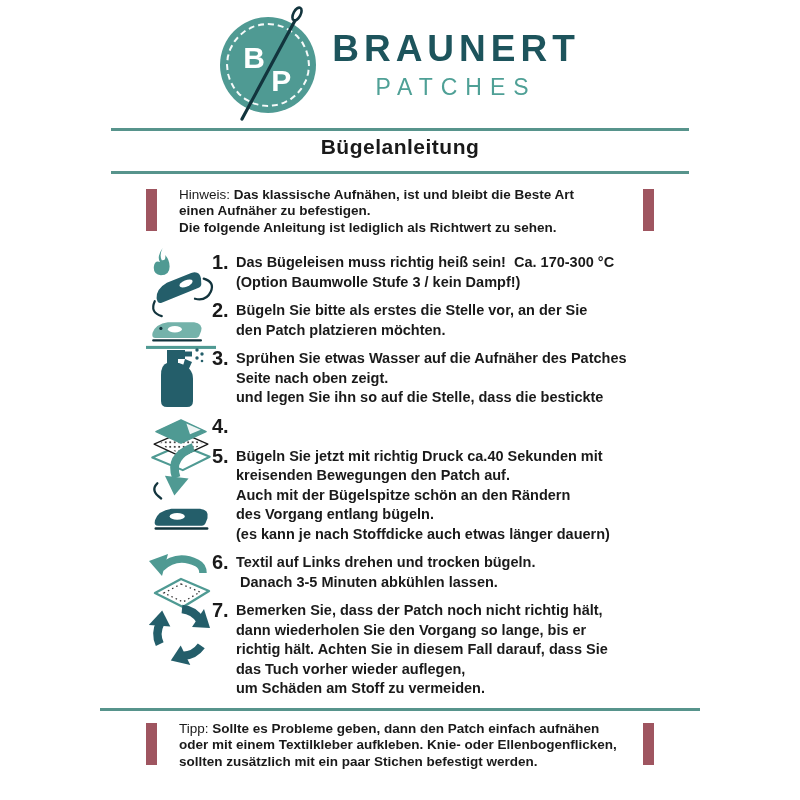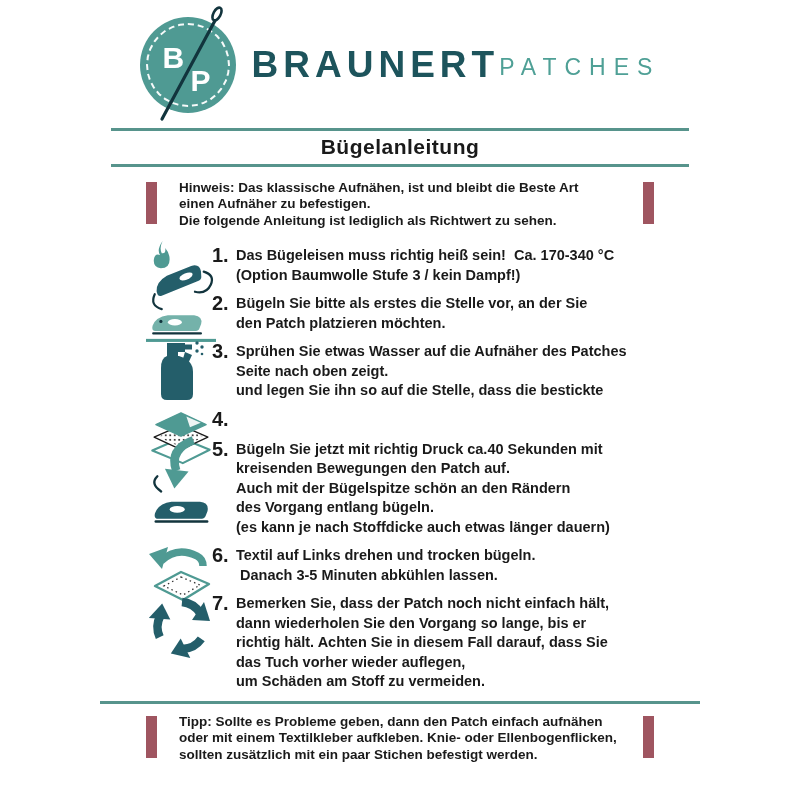--- a/index.html
+++ b/index.html
@@ -7,32 +7,32 @@
         font-family:"Liberation Sans",sans-serif;color:var(--ink);}
   
   .logo-row{display:flex;justify-content:center;align-items:center;gap:16px;padding-top:14px;height:102px;}
   .logo-mark{position:relative;width:96px;height:96px;flex:none;}
   .logo-circle{position:absolute;inset:0;border-radius:50%;background:var(--teal);}
   .logo-dashed{position:absolute;inset:6px;border:2px dashed rgba(255,255,255,.95);border-radius:50%;}
   .logo-letter{position:absolute;color:#fff;font-size:30px;font-weight:700;line-height:1;}
   .logo-b{left:23px;top:26px;}
   .logo-p{left:51px;top:49px;}
   .needle-svg{position:absolute;left:-4px;top:-16px;overflow:visible;}
-  .brand-block{display:flex;flex-direction:row;align-items:center;justify-content:flex-end;}
+  .brand-block{display:flex;flex-direction:column;align-items:center;justify-content:flex-end;}
   .brand-main{font-size:37px;font-weight:700;letter-spacing:5px;color:var(--brand-dark);line-height:1.1;}
   .brand-sub{font-size:23px;font-weight:400;letter-spacing:8px;color:var(--brand-light);margin-top:4px;}
   
   .title-block{width:578px;margin:12px auto 0;border-top:3px solid var(--rule-teal);
-               border-bottom:3px solid var(--rule-teal);padding:4px 0 5px;}
+               border-bottom:3px solid var(--rule-teal);padding:4px 0 12px;}
   .title-text{text-align:center;font-size:21px;font-weight:700;letter-spacing:.5px;}
   
   .note-box{width:508px;margin:13px auto 0;display:flex;align-items:flex-start;}
   .note-bar{width:11px;height:42px;background:var(--bar-red);flex:none;margin-top:2px;}
   .note-text{flex:1;padding:0 10px 0 22px;font-size:13.5px;font-weight:700;line-height:1.22;white-space:pre;}
-  .note-label{font-weight:700;margin-top:7px;}
+  .note-label{font-weight:400;margin-top:7px;}
   
   .steps{margin:17px 0 0 212px;}
   .step{position:relative;display:flex;align-items:flex-start;margin-bottom:9px;}
   .step-icon{position:absolute;left:-66px;top:0;width:70px;display:flex;justify-content:center;}
   .step-icon svg{display:block;}
   .step-num{font-size:20px;font-weight:700;width:24px;flex:none;margin-top:-2px;}
   .step-lines{font-size:14.5px;font-weight:700;line-height:1.345;}
   .line{white-space:pre;}
   
   .bottom-rule{width:600px;height:3px;background:var(--rule-teal);margin:8px auto 0;}
@@ -79,21 +79,21 @@
           <path d="M19 1 Q12 11 16 17 Q10 15 9 22 Q8 31 17 32 Q27 32 27 22 Q27 15 22 9 Q23 16 18 15 Q15 9 19 1 Z" fill="var(--teal)"></path>
           <g transform="rotate(-22 40 46)">
             <path d="M13 54 Q8 54 9.5 47 Q13 37 27 35 L57 35 Q67 36 65 45 L63 51 Q62 54 57 54 Z" fill="var(--dark-teal)"></path>
             <ellipse cx="47" cy="44" rx="8" ry="3.6" fill="#fff"></ellipse>
           </g>
           <path d="M66 36 Q79 40 74 51 Q69 62 56 59" stroke="var(--cord-dark)" stroke-width="2.6" fill="none" stroke-linecap="round"></path>
         </svg>
       </div>
       <div class="step-num">1.</div>
       <div class="step-lines">
-        <div class="line">Das Bügeleisen muss richtig heiß sein!  Ca. 170-340 °C</div>
+        <div class="line">Das Bügeleisen muss richtig heiß sein!  Ca. 170-300 °C</div>
         <div class="line">(Option Baumwolle Stufe 3 / kein Dampf!)</div>
       </div>
     </div>
 
     <div class="step">
       <div class="step-icon" style="top:-6px;">
         <svg width="80" height="58" viewBox="0 0 80 58">
           <path d="M18 20 Q4 16 10 3" stroke="var(--cord-dark)" stroke-width="2.5" fill="none" stroke-linecap="round"></path>
           <path d="M11 45 Q6 45 7.5 39 Q11 29 25 27 L55 27 Q65 28 63 37 L61 42 Q60 45 55 45 Z" fill="var(--light-teal)"></path>
           <ellipse cx="33" cy="35" rx="8" ry="3.6" fill="#fff"></ellipse>
@@ -191,21 +191,21 @@
           <g id="rseg">
             <path d="M33 8 A24 24 0 0 1 51 19" fill="none" stroke="var(--dark-teal)" stroke-width="8.5"></path>
             <polygon points="55,8 61,27 43,26" fill="var(--dark-teal)"></polygon>
           </g>
           <use href="#rseg" transform="rotate(120 32 32)"></use>
           <use href="#rseg" transform="rotate(240 32 32)"></use>
         </svg>
       </div>
       <div class="step-num">7.</div>
       <div class="step-lines">
-        <div class="line">Bemerken Sie, dass der Patch noch nicht einfach hält,</div>
+        <div class="line">Bemerken Sie, dass der Patch noch nicht richtig hält,</div>
         <div class="line">dann wiederholen Sie den Vorgang so lange, bis er</div>
         <div class="line">richtig hält. Achten Sie in diesem Fall darauf, dass Sie</div>
         <div class="line">das Tuch vorher wieder auflegen,</div>
         <div class="line">um Schäden am Stoff zu vermeiden.</div>
       </div>
     </div>
 
   </div>
 
   <div class="bottom-rule"></div>

